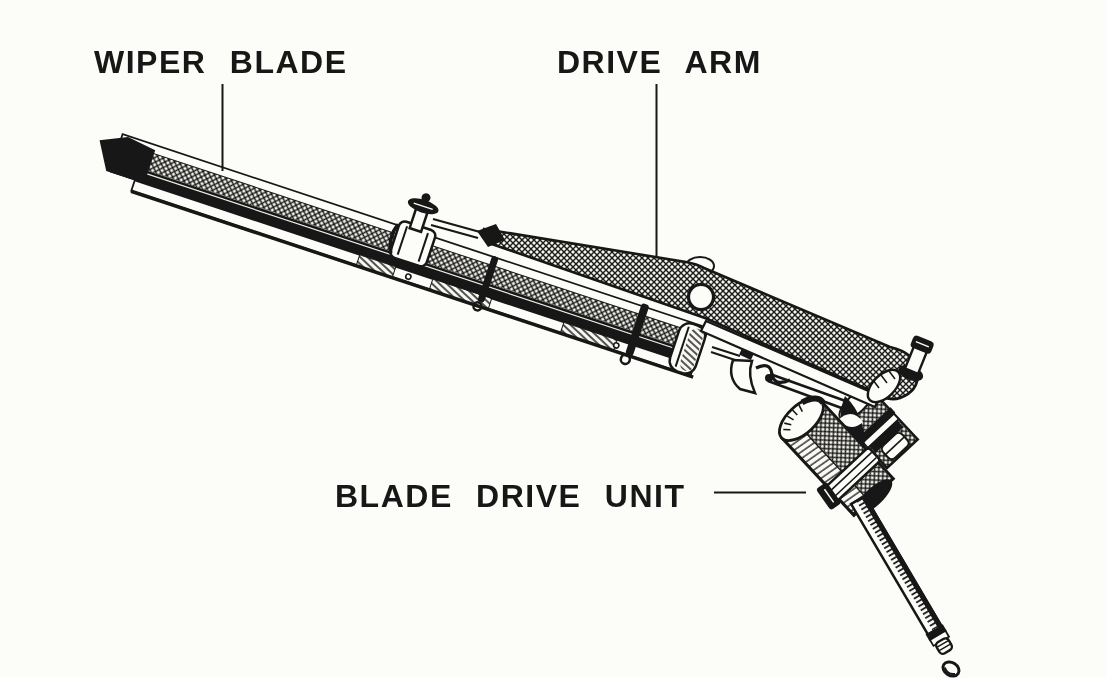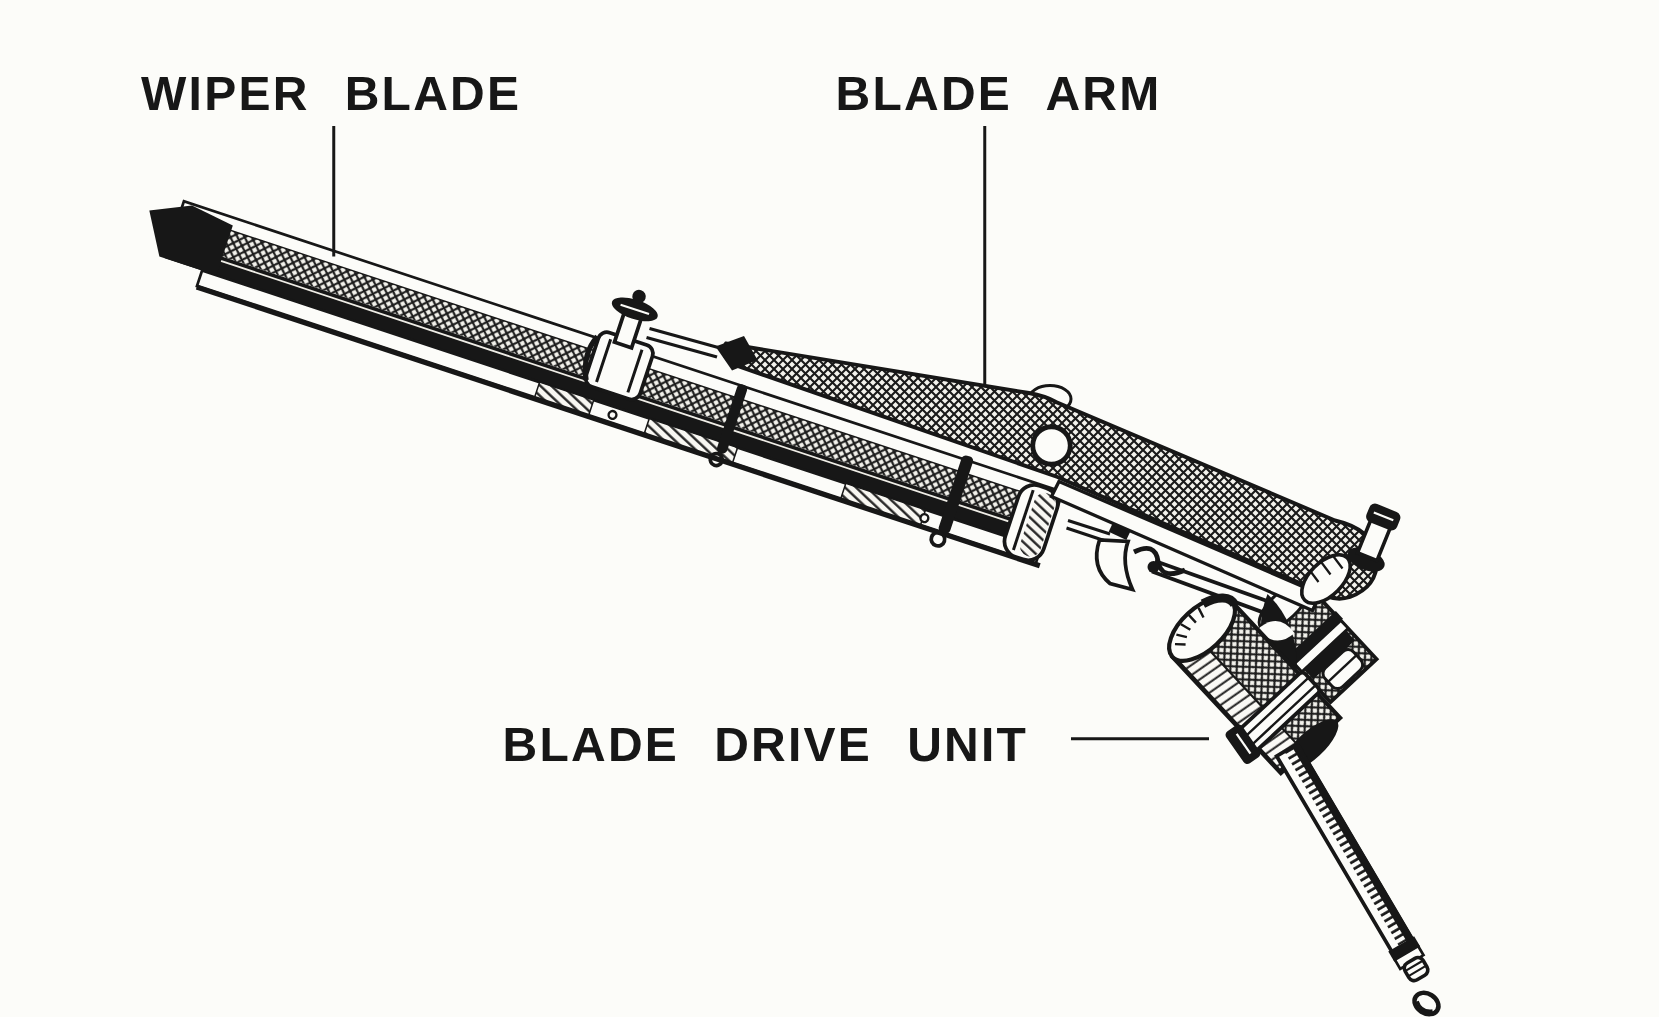--- a/index.html
+++ b/index.html
@@ -178,17 +178,17 @@
     </g>
   </g>
 
   <path d="M222.5,84 V171" stroke="#171717" stroke-width="2" fill="none"></path>
   <path d="M656.5,84 V256" stroke="#171717" stroke-width="2" fill="none"></path>
   <path d="M714,492.5 H806" stroke="#171717" stroke-width="2" fill="none"></path>
 </svg>
 
 <div class="callout ws" style="left:94px;top:46px;">WIPER BLADE</div>
 
-<div class="callout ws" style="left:557px;top:46px;">BLADE ARM</div>
+<div class="callout ws" style="left:557px;top:46px;">DRIVE ARM</div>
 
 <div class="callout ws" style="left:335px;top:480px;">BLADE DRIVE UNIT</div>
 
 </div>
 
 </body></html>

